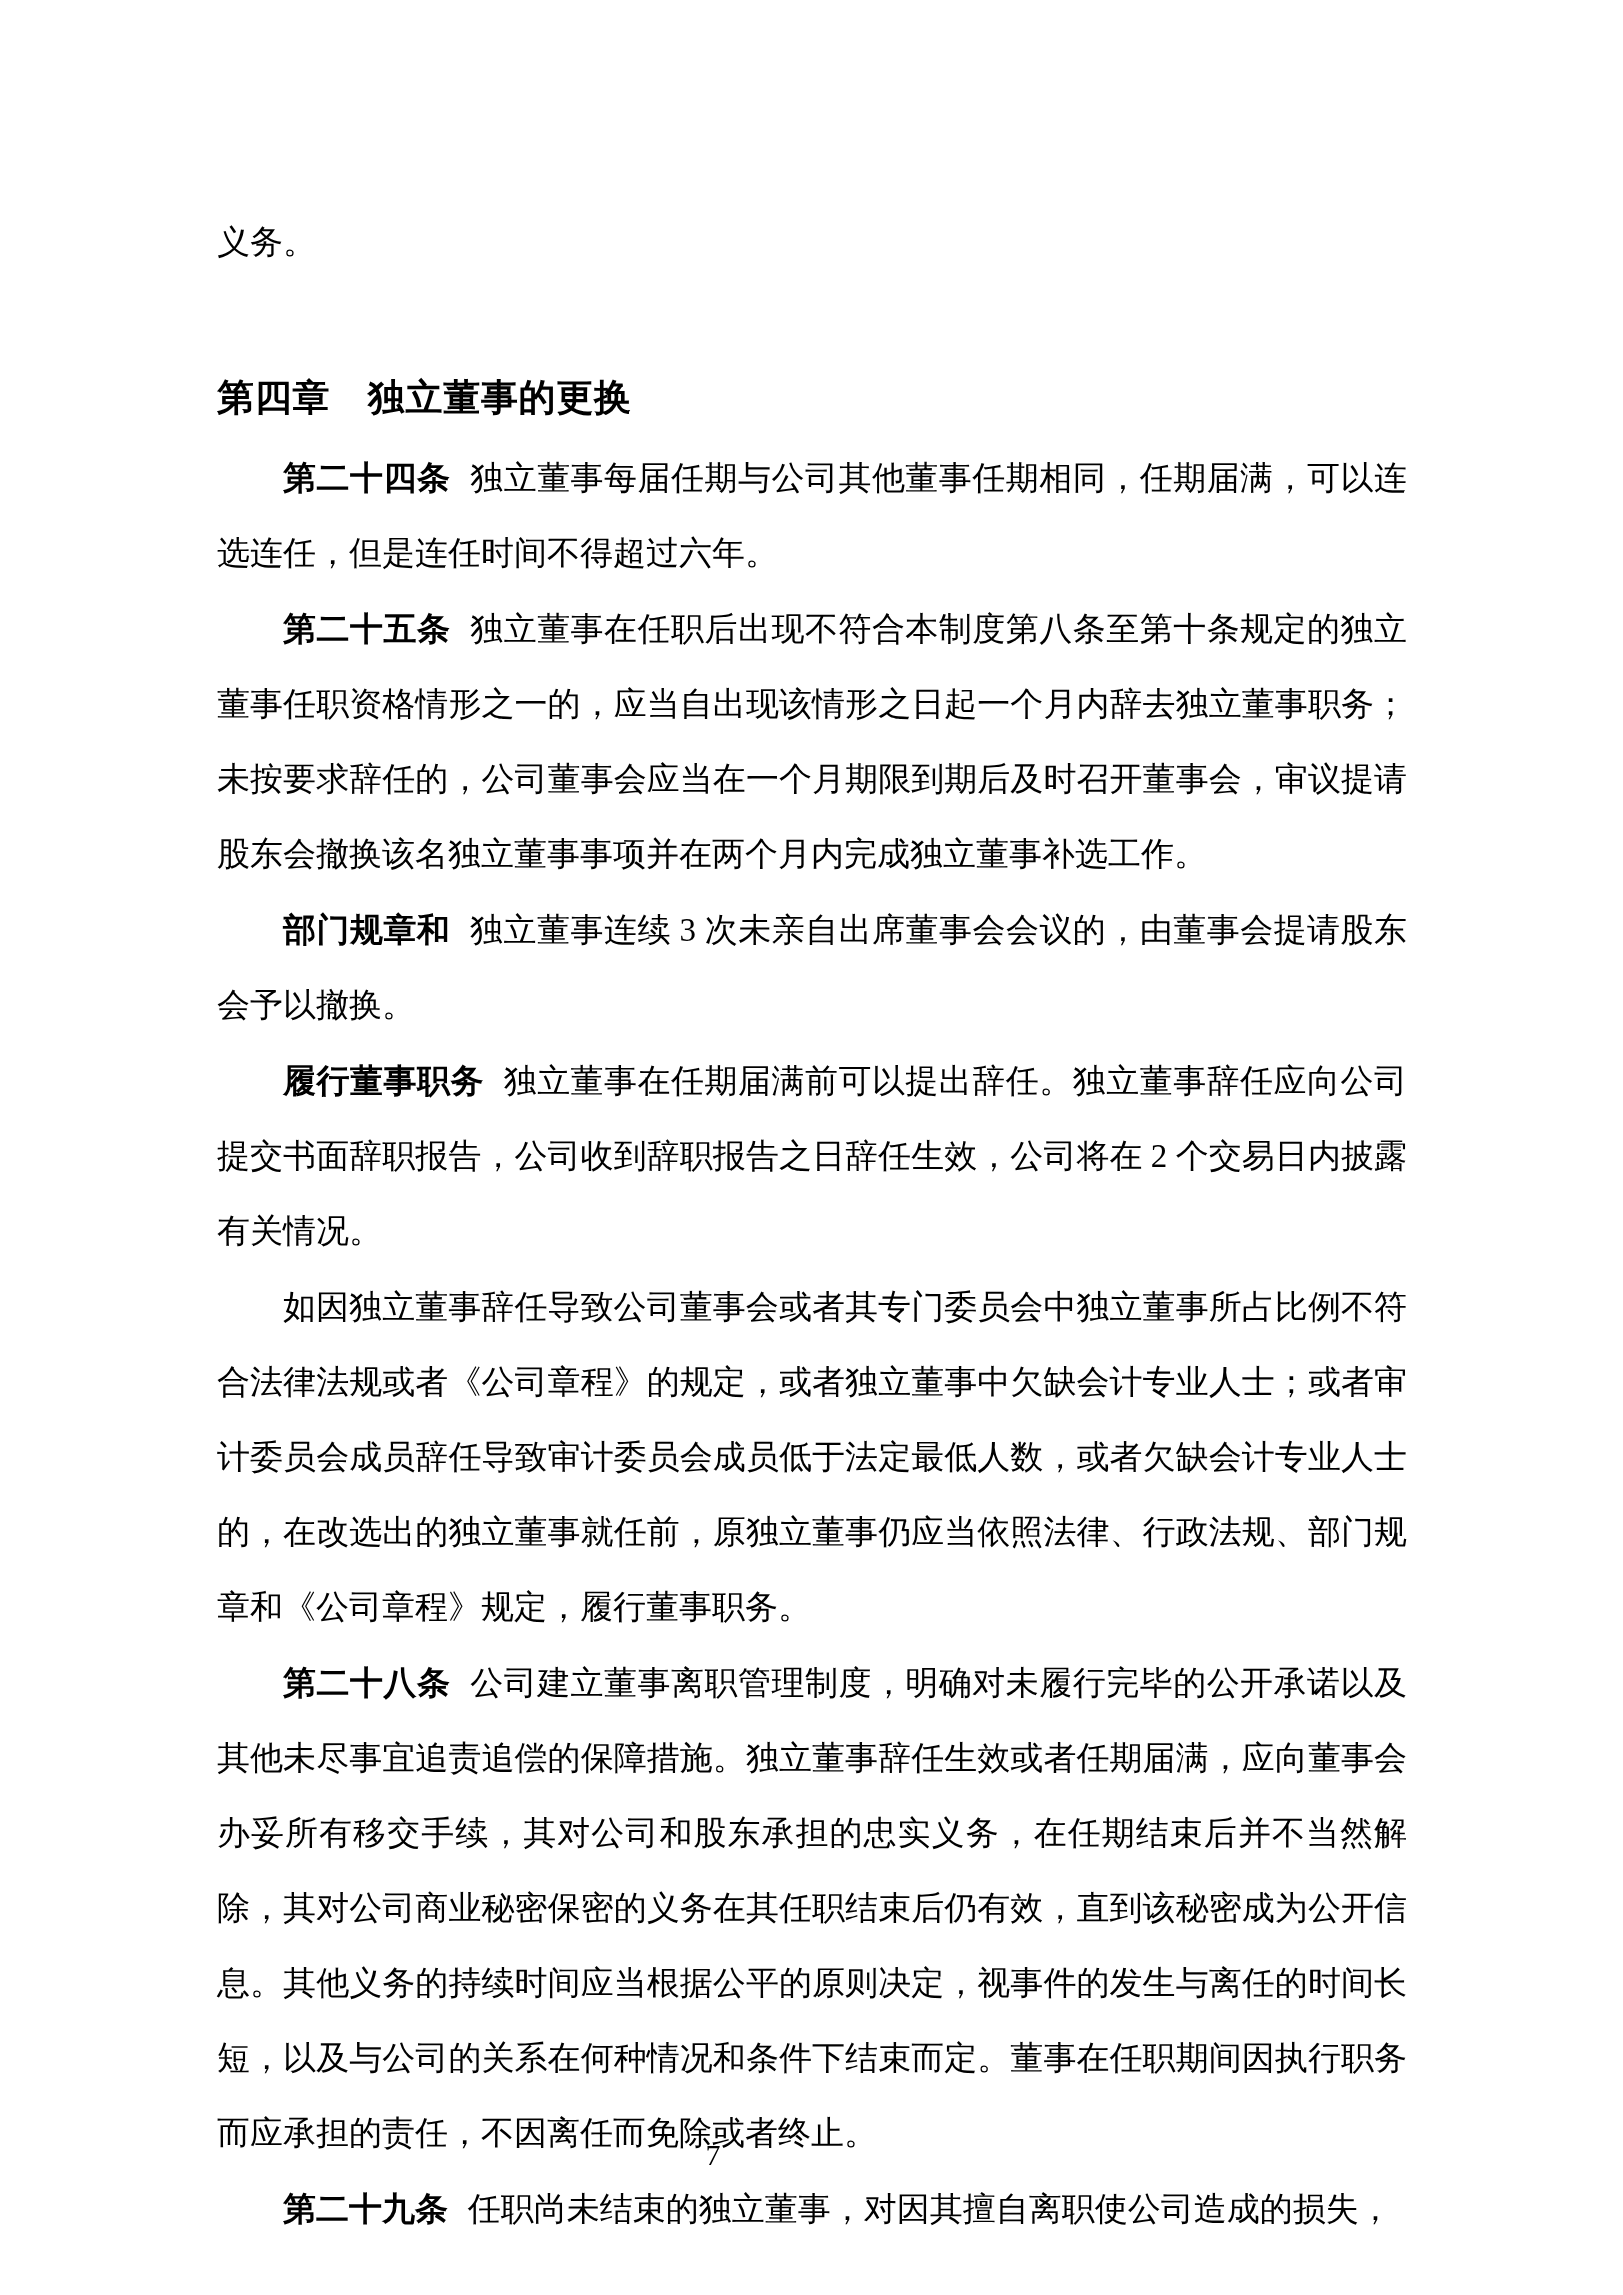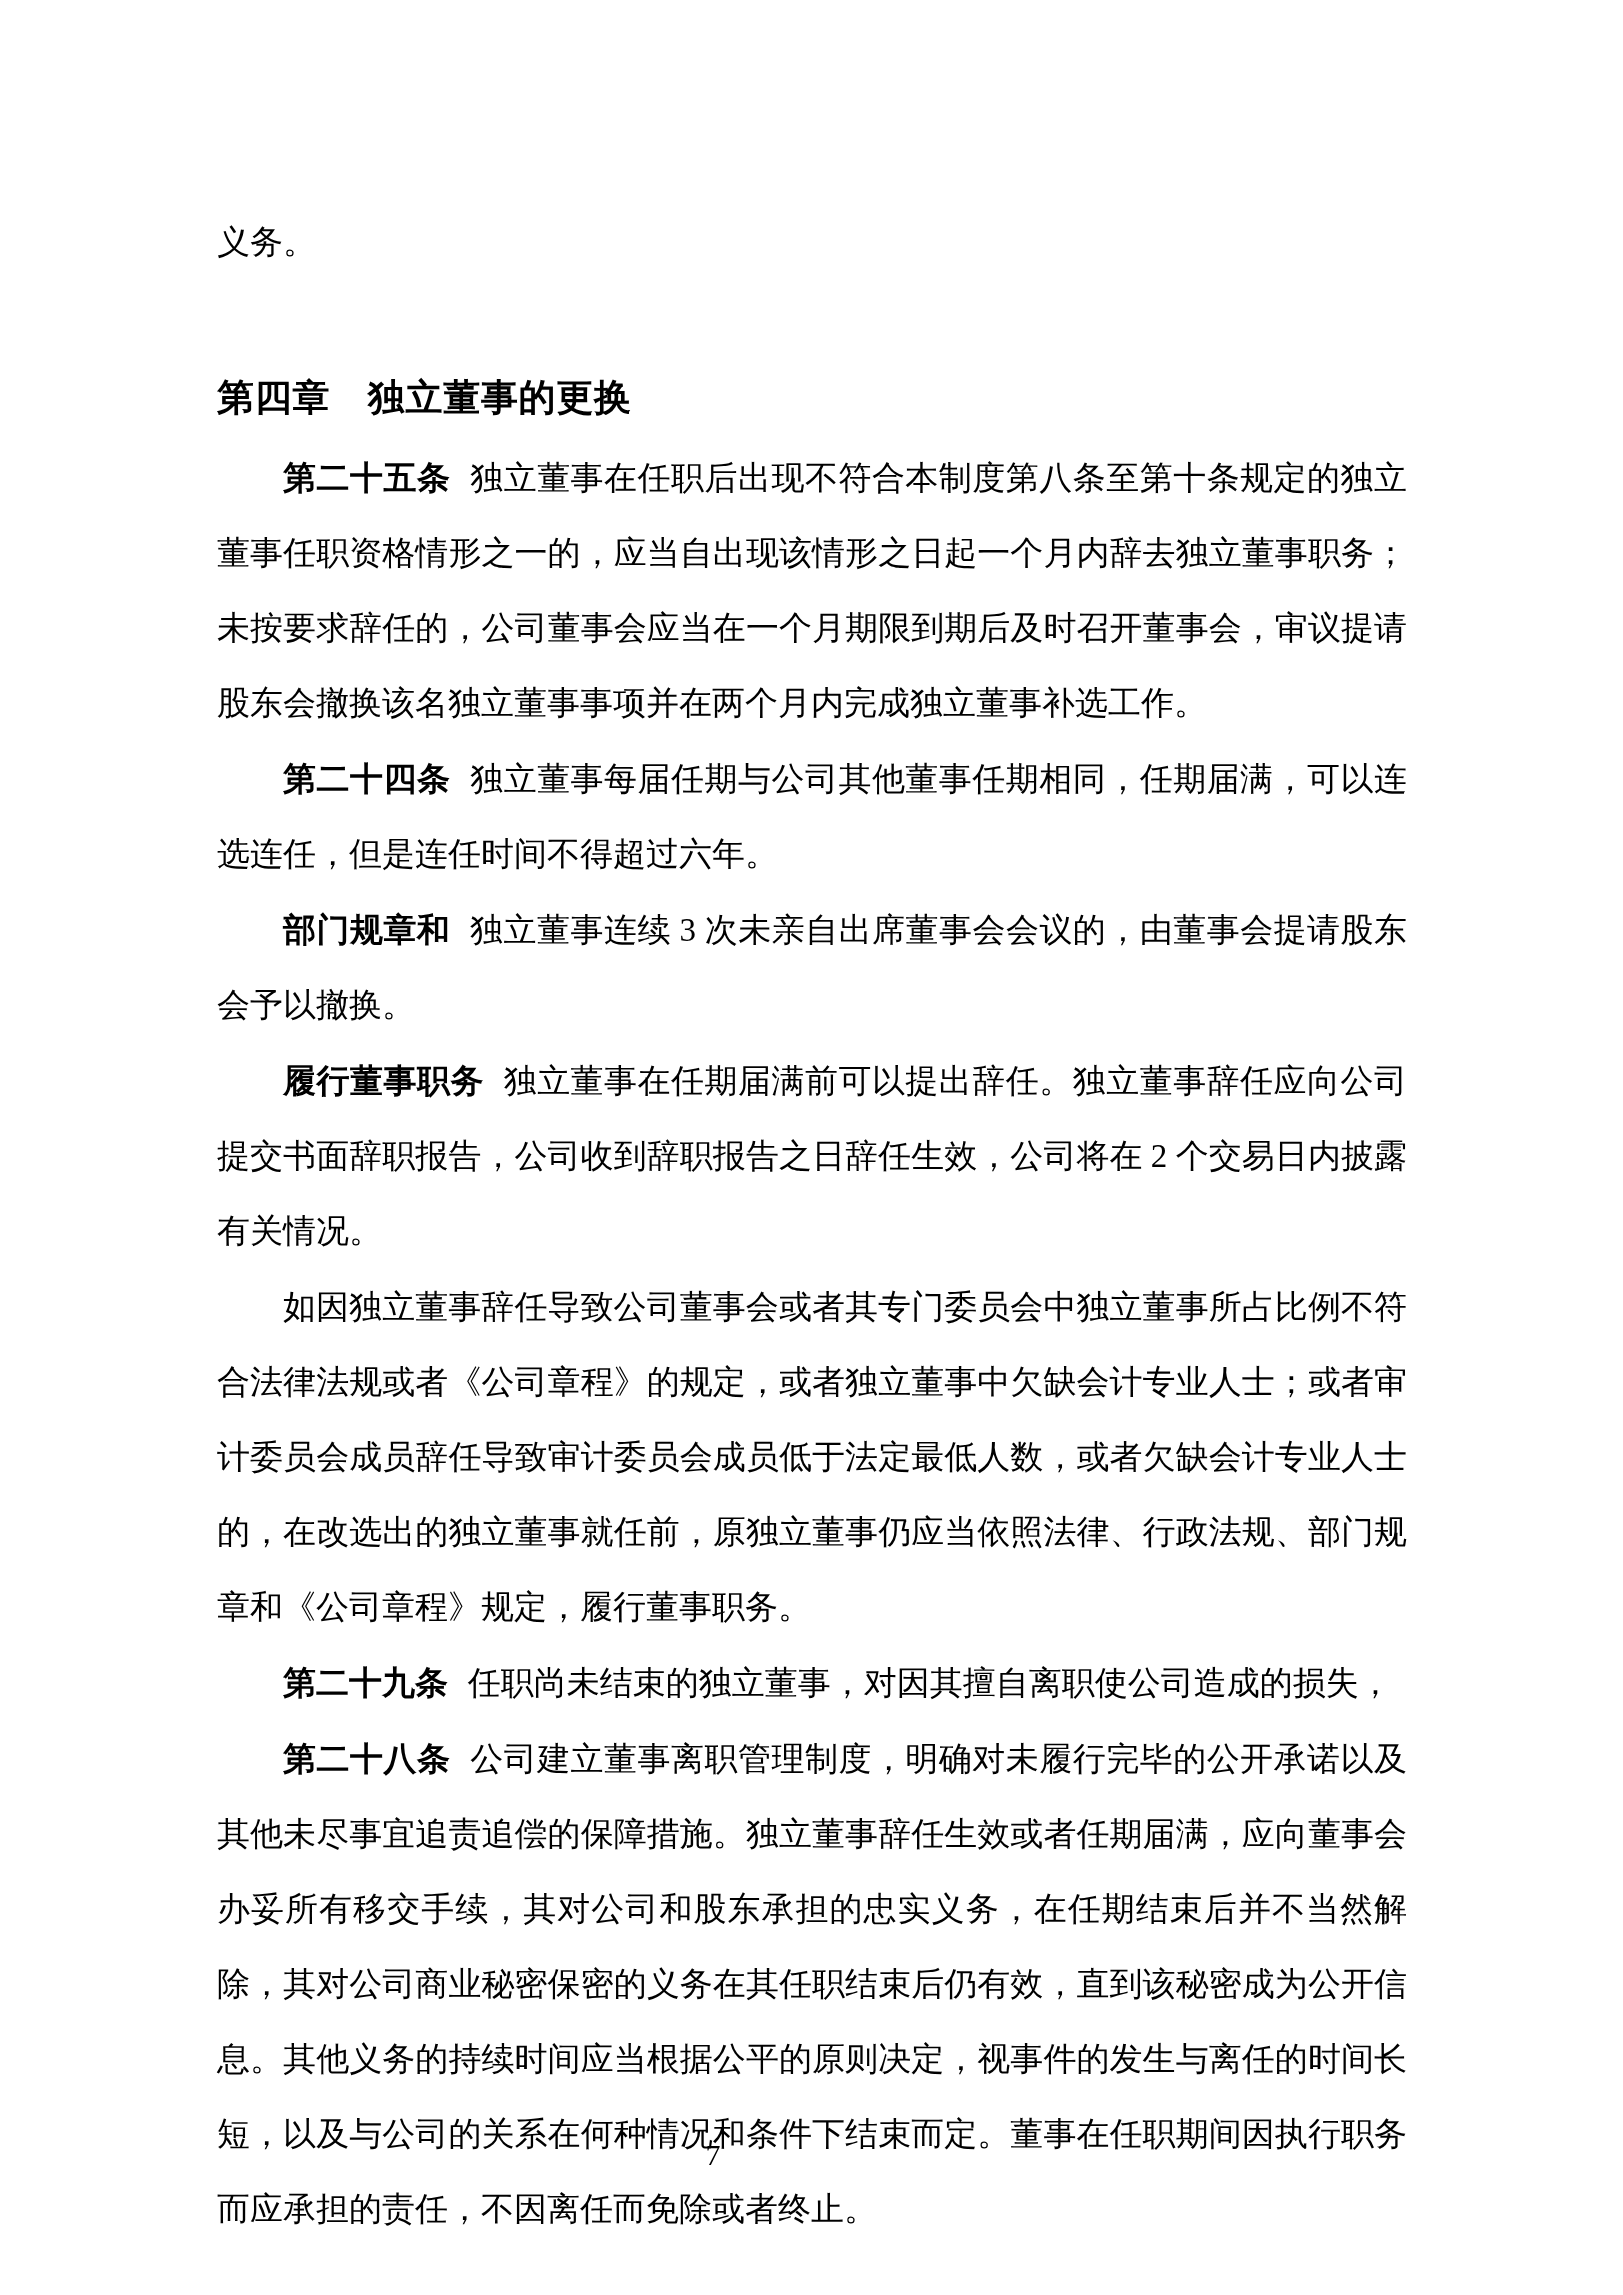--- a/index.html
+++ b/index.html
@@ -66,31 +66,31 @@
 </head>
 <body>
 
 <div class="page">
   <div class="content">
 
     <p class="para no-indent"><span>义务。</span></p>
 
     <h1 class="chapter">第四章　独立董事的更换</h1>
 
+    <p class="para"><span class="article-label">第二十四条</span><span>独立董事每届任期与公司其他董事任期相同，任期届满，可以连选连任，但是连任时间不得超过六年。</span></p>
+
     <p class="para"><span class="article-label">第二十五条</span><span>独立董事在任职后出现不符合本制度第八条至第十条规定的独立董事任职资格情形之一的，应当自出现该情形之日起一个月内辞去独立董事职务；未按要求辞任的，公司董事会应当在一个月期限到期后及时召开董事会，审议提请股东会撤换该名独立董事事项并在两个月内完成独立董事补选工作。</span></p>
-
-    <p class="para"><span class="article-label">第二十四条</span><span>独立董事每届任期与公司其他董事任期相同，任期届满，可以连选连任，但是连任时间不得超过六年。</span></p>
 
     <p class="para"><span class="article-label">部门规章和</span><span>独立董事连续 3 次未亲自出席董事会会议的，由董事会提请股东会予以撤换。</span></p>
 
     <p class="para"><span class="article-label">履行董事职务</span><span>独立董事在任期届满前可以提出辞任。独立董事辞任应向公司提交书面辞职报告，公司收到辞职报告之日辞任生效，公司将在 2 个交易日内披露有关情况。</span></p>
 
     <p class="para"><span class="article-label"></span><span>如因独立董事辞任导致公司董事会或者其专门委员会中独立董事所占比例不符合法律法规或者《公司章程》的规定，或者独立董事中欠缺会计专业人士；或者审计委员会成员辞任导致审计委员会成员低于法定最低人数，或者欠缺会计专业人士的，在改选出的独立董事就任前，原独立董事仍应当依照法律、行政法规、部门规章和《公司章程》规定，履行董事职务。</span></p>
 
+    <p class="para"><span class="article-label">第二十八条</span><span>公司建立董事离职管理制度，明确对未履行完毕的公开承诺以及其他未尽事宜追责追偿的保障措施。独立董事辞任生效或者任期届满，应向董事会办妥所有移交手续，其对公司和股东承担的忠实义务，在任期结束后并不当然解除，其对公司商业秘密保密的义务在其任职结束后仍有效，直到该秘密成为公开信息。其他义务的持续时间应当根据公平的原则决定，视事件的发生与离任的时间长短，以及与公司的关系在何种情况和条件下结束而定。董事在任职期间因执行职务而应承担的责任，不因离任而免除或者终止。</span></p>
+
     <p class="para"><span class="article-label">第二十九条</span><span>任职尚未结束的独立董事，对因其擅自离职使公司造成的损失，</span></p>
-
-    <p class="para"><span class="article-label">第二十八条</span><span>公司建立董事离职管理制度，明确对未履行完毕的公开承诺以及其他未尽事宜追责追偿的保障措施。独立董事辞任生效或者任期届满，应向董事会办妥所有移交手续，其对公司和股东承担的忠实义务，在任期结束后并不当然解除，其对公司商业秘密保密的义务在其任职结束后仍有效，直到该秘密成为公开信息。其他义务的持续时间应当根据公平的原则决定，视事件的发生与离任的时间长短，以及与公司的关系在何种情况和条件下结束而定。董事在任职期间因执行职务而应承担的责任，不因离任而免除或者终止。</span></p>
 
   </div>
 
   <div class="page-number">7</div>
 </div>
 
 
 </body></html>

